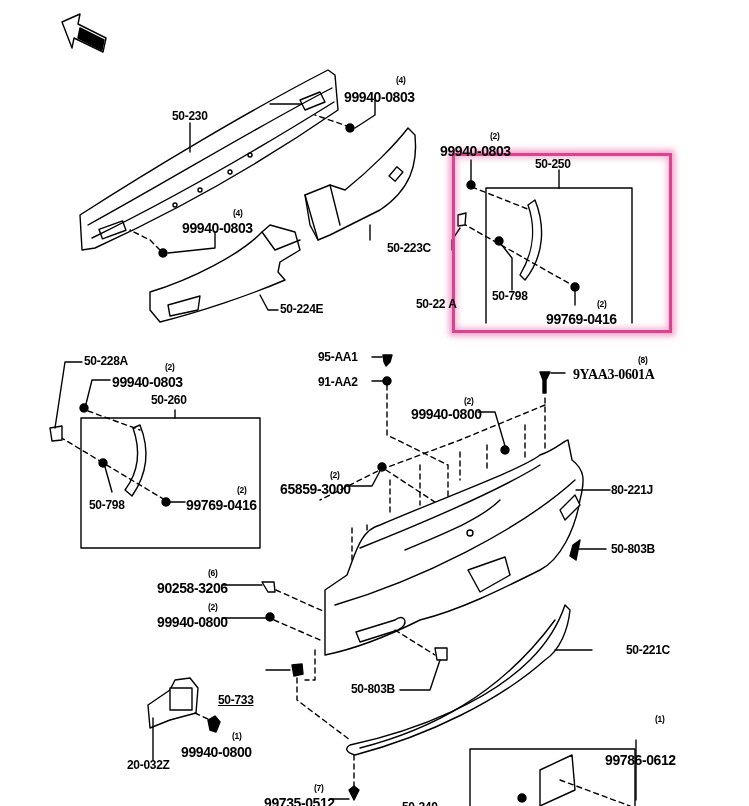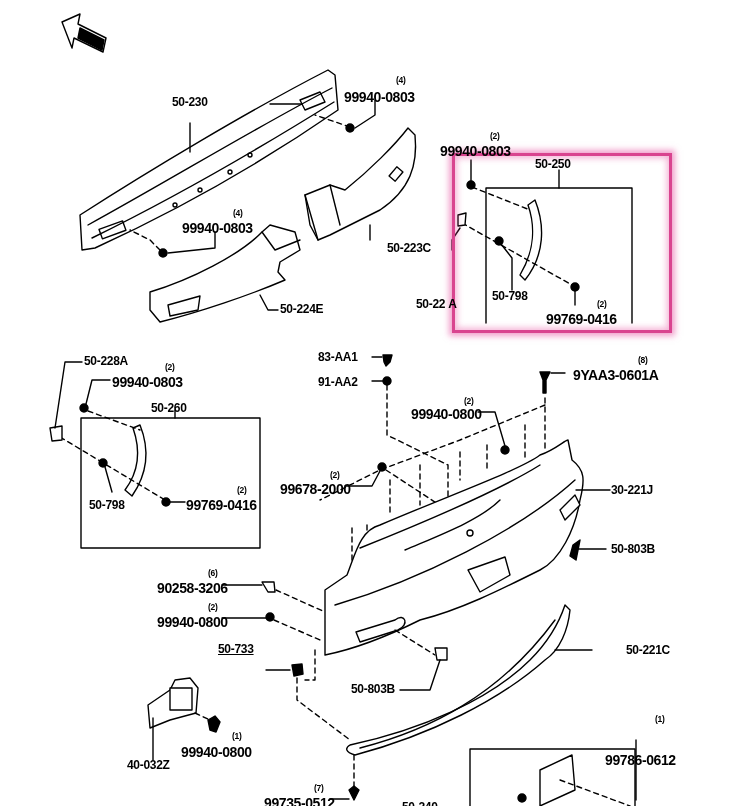--- a/index.html
+++ b/index.html
@@ -159,61 +159,61 @@
 
   <rect x="470" y="749" width="165" height="70"></rect>
   <path d="M540 770 L572 755 L575 790 L540 806 Z" fill="#fff"></path>
   <line x1="636" y1="740" x2="636" y2="800"></line>
   <path d="M560 780 L630 806" stroke-dasharray="5 4"></path>
   <circle cx="522" cy="798" r="4" fill="#000"></circle>
 </svg>
 
 <div class="hl" style="border-color: rgb(217, 68, 143);"></div>
 
-<span class="lbl big" style="left:172px;top:95px;">50-230</span>
+<span class="lbl big" style="left:172px;top:109px;">50-230</span>
 <span class="lbl qty" style="left:396px;top:75px;">(4)</span>
 <span class="lbl sm" style="left:344px;top:89px;">99940-0803</span>
 <span class="lbl qty" style="left:233px;top:208px;">(4)</span>
 <span class="lbl sm" style="left:182px;top:220px;">99940-0803</span>
 <span class="lbl big" style="left:343px;top:241px;margin-left:44px;">50-223C</span>
 <span class="lbl big" style="left:280px;top:302px;">50-224E</span>
 <span class="lbl qty" style="left:490px;top:131px;">(2)</span>
 <span class="lbl sm" style="left:440px;top:143px;">99940-0803</span>
 <span class="lbl big" style="left:535px;top:157px;">50-250</span>
 <span class="lbl big" style="left:416px;top:249px;margin-top:48px;">50-22&nbsp;A</span>
 <span class="lbl big" style="left:492px;top:289px;">50-798</span>
 <span class="lbl qty" style="left:597px;top:299px;">(2)</span>
 <span class="lbl sm" style="left:546px;top:311px;">99769-0416</span>
 
 <span class="lbl big" style="left:84px;top:354px;">50-228A</span>
 <span class="lbl qty" style="left:165px;top:362px;">(2)</span>
 <span class="lbl sm" style="left:112px;top:374px;">99940-0803</span>
-<span class="lbl big" style="left:151px;top:393px;margin-top:8px;">50-260</span>
+<span class="lbl big" style="left:151px;top:393px;">50-260</span>
 <span class="lbl big" style="left:89px;top:498px;">50-798</span>
 <span class="lbl qty" style="left:237px;top:485px;">(2)</span>
 <span class="lbl sm" style="left:186px;top:497px;">99769-0416</span>
 
-<span class="lbl big" style="left:318px;top:350px;">83-AA1</span>
+<span class="lbl big" style="left:318px;top:350px;">95-AA1</span>
 <span class="lbl big" style="left:318px;top:375px;">91-AA2</span>
 <span class="lbl qty" style="left:638px;top:355px;">(8)</span>
-<span class="lbl sm" style="left:573px;top:367px;">9YAA3-0601A</span>
+<span class="lbl sm" style="left:573px;top:367px;font-family:Liberation Serif, serif;">9YAA3-0601A</span>
 <span class="lbl qty" style="left:464px;top:396px;">(2)</span>
 <span class="lbl sm" style="left:411px;top:406px;">99940-0800</span>
 <span class="lbl qty" style="left:330px;top:470px;">(2)</span>
-<span class="lbl sm" style="left:280px;top:481px;">99678-2000</span>
-<span class="lbl big" style="left:611px;top:483px;">30-221J</span>
+<span class="lbl sm" style="left:280px;top:481px;">65859-3000</span>
+<span class="lbl big" style="left:611px;top:483px;">80-221J</span>
 <span class="lbl big" style="left:611px;top:542px;">50-803B</span>
 
 <span class="lbl qty" style="left:208px;top:568px;">(6)</span>
 <span class="lbl sm" style="left:157px;top:580px;">90258-3206</span>
 <span class="lbl qty" style="left:208px;top:602px;">(2)</span>
 <span class="lbl sm" style="left:157px;top:614px;">99940-0800</span>
 <span class="lbl big" style="left:626px;top:643px;">50-221C</span>
-<span class="lbl big" style="left:218px;top:642px;text-decoration:underline;">50-733</span>
+<span class="lbl big" style="left:218px;top:693px;text-decoration:underline;">50-733</span>
 <span class="lbl big" style="left:351px;top:682px;">50-803B</span>
 <span class="lbl qty" style="left:655px;top:714px;">(1)</span>
 <span class="lbl sm" style="left:605px;top:752px;">99786-0612</span>
 <span class="lbl qty" style="left:232px;top:731px;">(1)</span>
 <span class="lbl sm" style="left:181px;top:744px;">99940-0800</span>
-<span class="lbl big" style="left:127px;top:758px;">40-032Z</span>
+<span class="lbl big" style="left:127px;top:758px;">20-032Z</span>
 <span class="lbl qty" style="left:314px;top:783px;">(7)</span>
 <span class="lbl sm" style="left:264px;top:795px;">99735-0512</span>
 <span class="lbl big" style="left:402px;top:800px;">50-240</span>
 
 </body></html>

